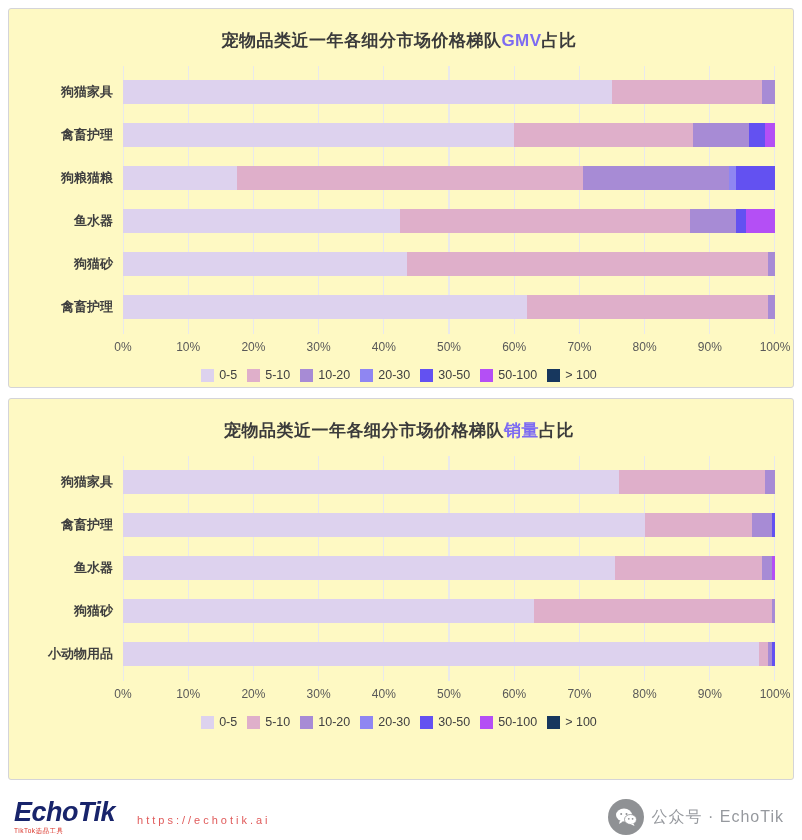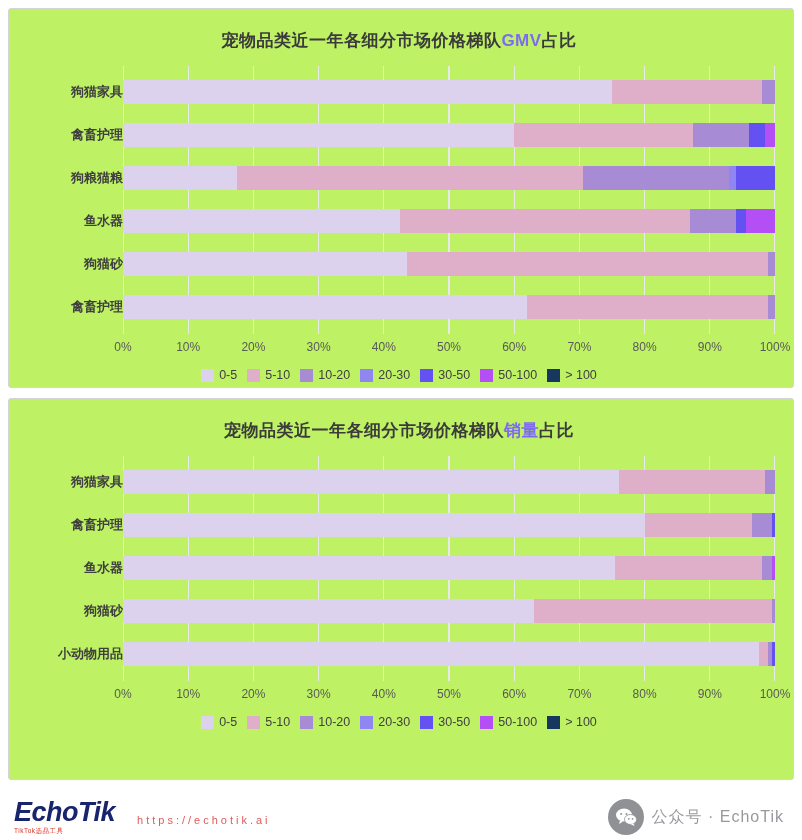--- a/index.html
+++ b/index.html
@@ -1,29 +1,29 @@
 <!DOCTYPE html>
 <html><head>
 <meta charset="utf-8">
 <style>
   * { margin:0; padding:0; box-sizing:border-box; }
   html,body { width:802px; background:#fff; font-family:"Liberation Sans","DejaVu Sans",sans-serif; }
   .page { width:802px; height:840px; background:#fff; padding:8px 8px 0 8px; }
-  .panel { border:1px solid #d4d4d8; border-radius:3px; background:#bef264; padding:14px 18px 10px 14px; margin-bottom:10px; }
+  .panel { border:1px solid #d4d4d8; border-radius:3px; background:#fef9c3; padding:14px 18px 10px 14px; margin-bottom:10px; }
   .panel.first { height:380px; }
   .panel.second { height:382px; }
   .chart-title { text-align:center; font-size:17px; font-weight:bold; color:#3b3b3b; margin:6px 0 14px 0; letter-spacing:0.5px; }
   .chart-title .hl { font-weight:bold; }
   .chart-body { position:relative; }
   .gridlines { position:absolute; top:0; bottom:0; left:100px; right:0;
     background:repeating-linear-gradient(to right,#e9e9ec 0,#e9e9ec 1px,transparent 1px,transparent 10%);
     border-right:1px solid #e9e9ec; }
   .rows { position:relative; padding:4px 0 6px 0; }
   .row { display:flex; align-items:center; height:43px; position:relative; }
-  .cat-label { width:100px; text-align:right; font-size:13px; font-weight:bold; color:#3f3f3f; flex:0 0 100px; }
+  .cat-label { width:100px; padding-right:10px; text-align:right; font-size:13px; font-weight:bold; color:#3f3f3f; flex:0 0 100px; }
   .plot-cell { flex:1; height:24px; display:flex; }
   .seg { height:100%; }
   .axis-row { position:relative; height:24px; margin-left:100px; margin-top:2px; }
   .tick { position:absolute; top:4px; transform:translateX(-50%); font-size:12px; color:#595959; white-space:nowrap; }
   .legend { display:flex; justify-content:center; align-items:center; gap:10px; margin-top:8px; }
   .legend-item { display:flex; align-items:center; font-size:12.5px; color:#404040; }
   .swatch { width:13px; height:13px; margin-right:5px; display:inline-block; }
   .footer { height:52px; display:flex; align-items:center; justify-content:space-between; padding:2px 10px 0 6px; }
   .footer-left { display:flex; align-items:flex-end; }
   .logo-block { display:flex; flex-direction:column; line-height:1; }

